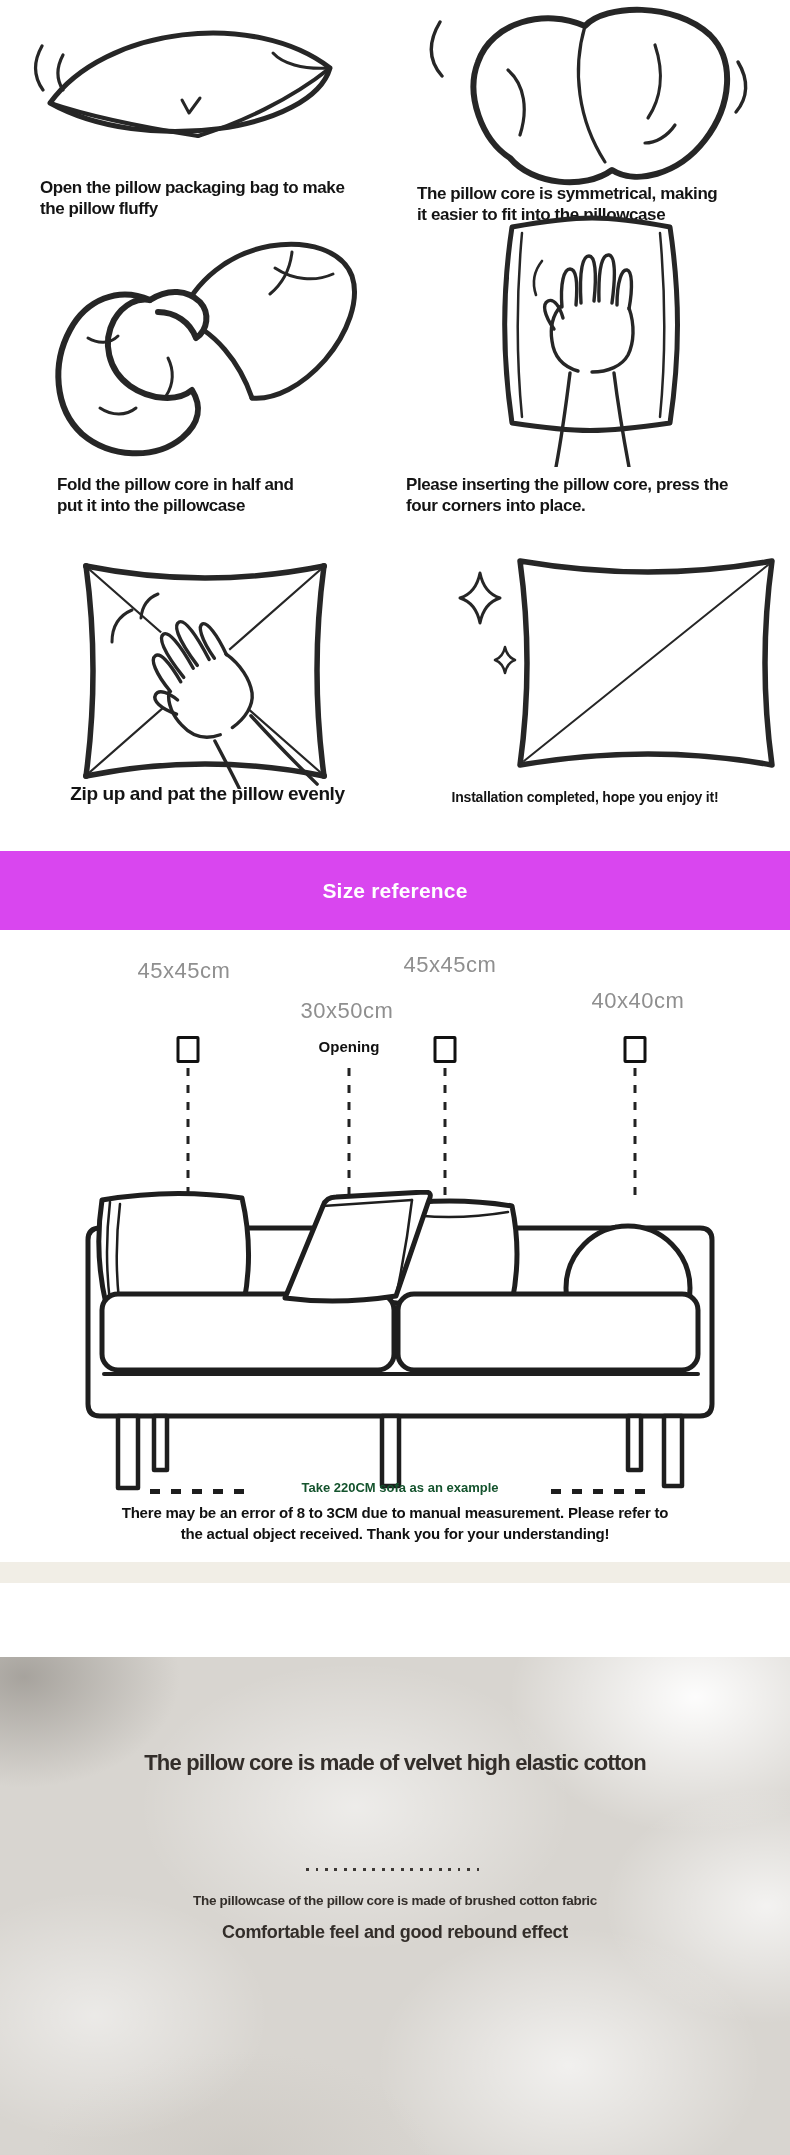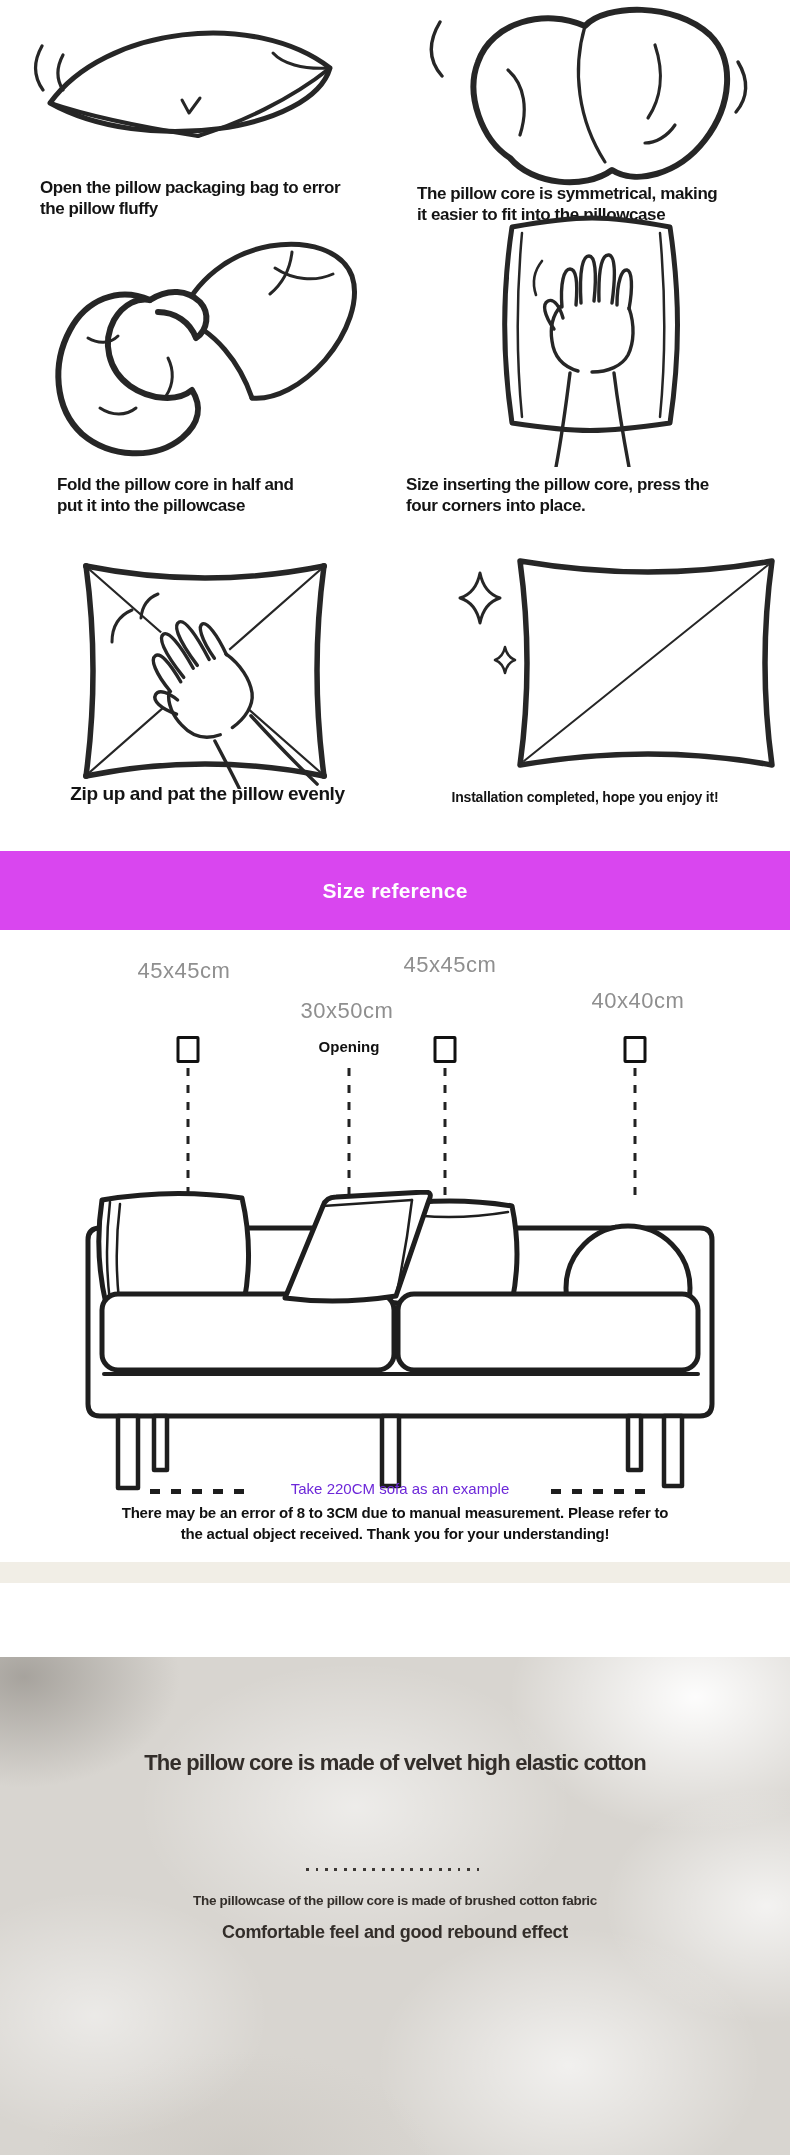--- a/index.html
+++ b/index.html
@@ -10,21 +10,21 @@
            letter-spacing:-0.4px;white-space:pre-line;}
   .caption-lg{font-weight:bold;font-size:19px;letter-spacing:-0.4px;}
   .caption-sm{font-weight:bold;font-size:14px;letter-spacing:-0.2px;}
   .banner{left:0;width:790px;background:#d946ef;display:flex;align-items:center;justify-content:center;}
   .banner span{color:#ffffff;font-weight:bold;font-size:21px;letter-spacing:0.2px;}
   .size-label{color:#8f8f8f;font-size:22px;letter-spacing:0.5px;white-space:nowrap;transform:translateX(-50%);text-align:center;}
   .opening-label{font-weight:bold;font-size:15px;color:#111;transform:translateX(-50%);}
   .hook{width:17px;height:21px;border:3px solid #111;border-radius:2px;transform:translateX(-50%);background:#fff;}
   .vdash{width:3px;background:repeating-linear-gradient(180deg,#222 0 8px,transparent 8px 17px);transform:translateX(-50%);}
   .hdash{height:5px;background:repeating-linear-gradient(90deg,#1d1d1d 0 10px,transparent 10px 21px);}
-  .note-text{font-weight:normal;font-size:15px;color:#6d28d9;white-space:nowrap;transform:translateX(-50%);}
+  .note-text{font-weight:bold;font-size:13px;color:#14532d;white-space:nowrap;transform:translateX(-50%);}
   .disclaimer{width:700px;left:45px;text-align:center;font-weight:bold;font-size:15px;line-height:21px;
               letter-spacing:-0.2px;color:#111;white-space:pre-line;}
   .beige{left:0;width:790px;background:#f1eee6;}
   #material-photo{left:0;top:1657px;width:790px;height:498px;background-color:#d8d5d0;
     background-image:
       radial-gradient(ellipse 240px 170px at 3% 4%, rgba(150,146,140,0.75), transparent 65%),
       radial-gradient(ellipse 300px 220px at 88% 8%, rgba(255,255,255,0.95), transparent 62%),
       radial-gradient(ellipse 360px 240px at 45% 30%, rgba(255,255,255,0.55), transparent 60%),
       radial-gradient(ellipse 280px 200px at 12% 72%, rgba(255,255,255,0.5), transparent 62%),
       radial-gradient(ellipse 320px 230px at 72% 82%, rgba(255,255,255,0.65), transparent 60%),
@@ -59,21 +59,21 @@
         <path d="M58 62 C72 22 125 8 165 26 C185 4 255 2 290 35 C315 60 312 105 285 140 C258 175 215 185 192 170 C165 190 112 185 90 158 C62 140 45 95 58 62 Z" stroke-width="6" fill="#fff"></path>
         <path d="M165 26 C152 70 158 120 185 162" stroke-width="3.2"></path>
         <path d="M88 70 C105 85 108 110 100 135" stroke-width="3.2"></path>
         <path d="M235 45 C245 75 240 100 228 118" stroke-width="3.2"></path>
         <path d="M255 125 c-8 12 -20 18 -30 18" stroke-width="3.2"></path>
         <path d="M20 22 c-12 20 -12 38 2 54" stroke-width="3.4"></path>
         <path d="M318 62 c11 18 10 36 -2 50" stroke-width="3.4"></path>
       </svg>
     </div>
 
-    <div class="abs caption" style="left:40px;top:177px;">Open the pillow packaging bag to error
+    <div class="abs caption" style="left:40px;top:177px;">Open the pillow packaging bag to make
 the pillow fluffy</div>
 
     <div class="abs caption" style="left:417px;top:183px;">The pillow core is symmetrical, making
 it easier to fit into the pillowcase</div>
 
     <div class="abs" style="left:30px;top:238px;">
       <svg width="330" height="225" viewBox="0 0 330 225" fill="none" stroke="#262626" stroke-linecap="round" stroke-linejoin="round">
         <path d="M150 80 C165 42 200 15 240 8 C278 2 312 12 322 38 C330 62 318 95 295 122 C272 148 245 162 222 160" stroke-width="5"></path>
         <path d="M150 80 C185 92 210 125 222 160" stroke-width="5"></path>
         <path d="M245 30 c18 12 40 14 58 6" stroke-width="3"></path>
@@ -103,21 +103,21 @@
           <path d="M80 168 C76 200 72 230 66 262" stroke-width="3.4"></path>
           <path d="M124 168 C128 200 133 230 139 262" stroke-width="3.4"></path>
         </g>
         <path d="M52 56 c-8 10 -10 22 -6 34" stroke-width="2.6"></path>
       </svg>
     </div>
 
     <div class="abs caption" style="left:57px;top:474px;">Fold the pillow core in half and
 put it into the pillowcase</div>
 
-    <div class="abs caption" style="left:406px;top:474px;">Size inserting the pillow core, press the
+    <div class="abs caption" style="left:406px;top:474px;">Please inserting the pillow core, press the
 four corners into place.</div>
 
     <div class="abs" style="left:70px;top:552px;">
       <svg width="270" height="237" viewBox="0 0 270 237" fill="none" stroke="#262626" stroke-linecap="round" stroke-linejoin="round">
         <path d="M16 14 Q135 38 254 14 Q240 118 254 224 Q135 200 16 224 Q30 118 16 14 Z" stroke-width="5.5" fill="#fff"></path>
         <circle cx="16" cy="14" r="3" fill="#262626" stroke="none"></circle>
         <circle cx="254" cy="14" r="3" fill="#262626" stroke="none"></circle>
         <circle cx="254" cy="224" r="3" fill="#262626" stroke="none"></circle>
         <circle cx="16" cy="224" r="3" fill="#262626" stroke="none"></circle>
         <path d="M250 18 L20 220" stroke-width="2.2"></path>

